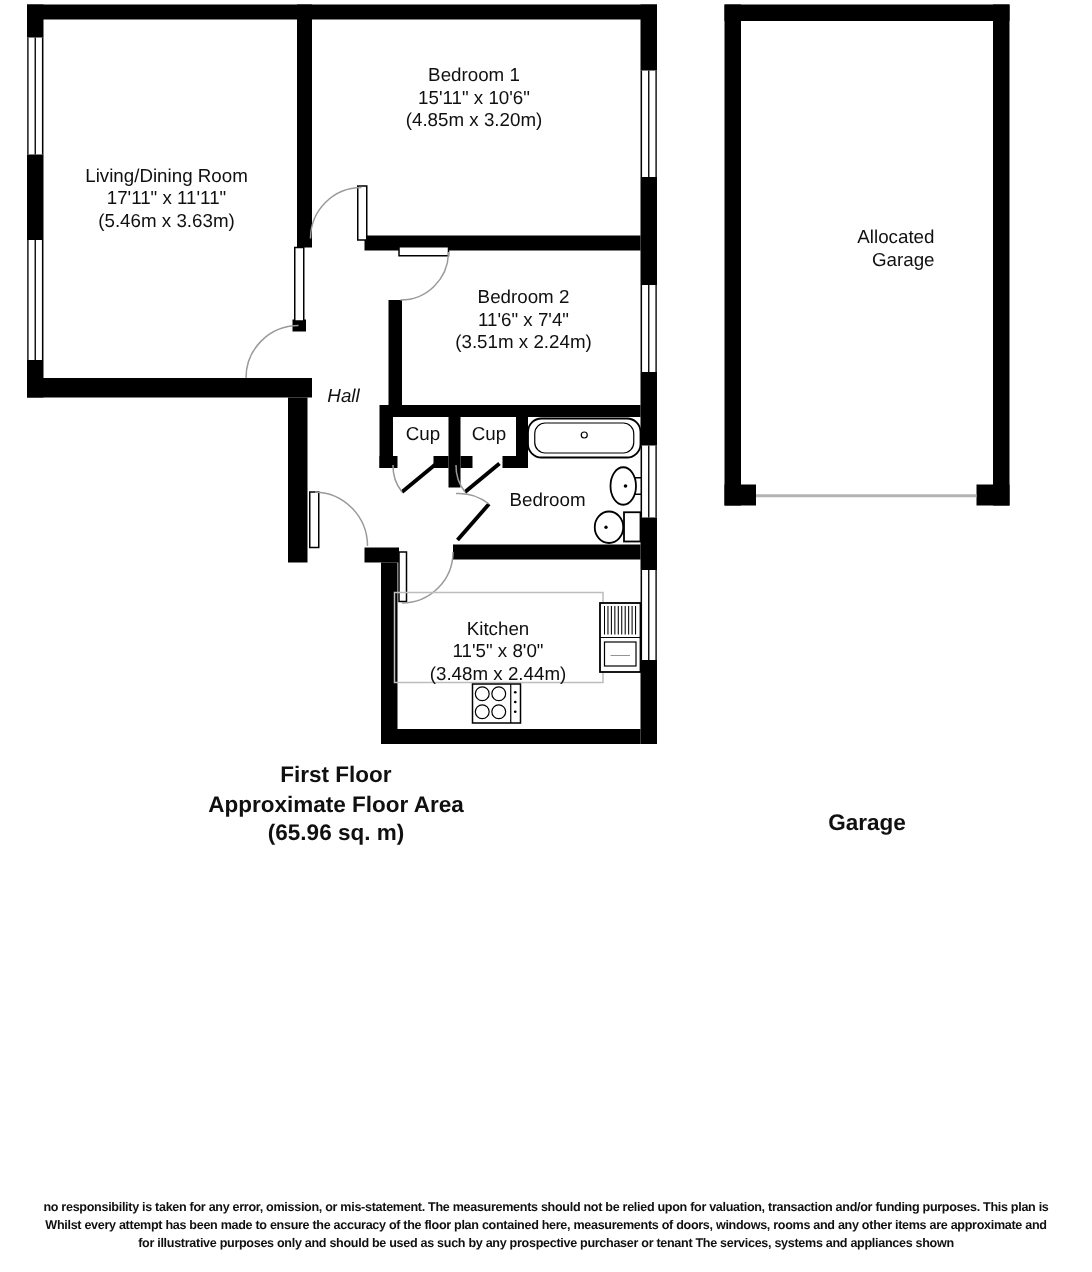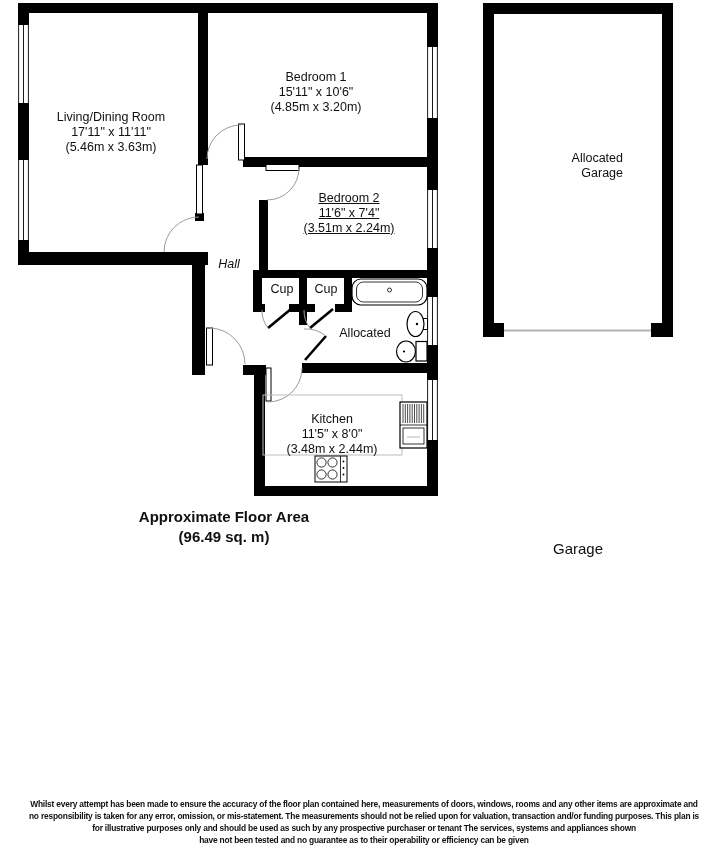--- a/index.html
+++ b/index.html
@@ -18,21 +18,21 @@
   .dot{fill:var(--fixture_outline,#000);stroke:none;}
   .counter{fill:none;stroke:var(--counter_outline,#bdbdbd);stroke-width:1;}
   .gdoor{stroke:var(--garage_door_line,#b3b3b3);stroke-width:2;fill:none;}
   .hatch{stroke:var(--fixture_outline,#000);stroke-width:0.7;}
   .lbl{position:absolute;transform:translateX(-50%);text-align:center;white-space:nowrap;
        font-size:12.5px;line-height:15px;}
   .lbl-wrap{white-space:normal;width:90px;text-align:right;}
   .summary{position:absolute;transform:translateX(-50%);text-align:center;white-space:nowrap;
        font-weight:bold;font-size:15px;line-height:19.5px;}
   .caption{position:absolute;transform:translateX(-50%);text-align:center;white-space:nowrap;
-       font-weight:normal;font-size:15px;}
+       font-weight:bold;font-size:15px;}
   .disc{position:absolute;left:0;right:0;text-align:center;font-weight:bold;
        font-size:8.4px;line-height:11.9px;letter-spacing:-0.2px;}
   .disc div{white-space:nowrap;}
 </style>
 </head>
 <body>
 
 <div id="stage">
 
   <svg id="plan-svg" width="728" height="848" viewBox="0 0 728 848">
@@ -186,52 +186,52 @@
       <line x1="407" y1="437" x2="420" y2="437" stroke="#888" stroke-width="0.6"></line>
     </g>
   </svg>
 
   <div class="lbl" style="left:111px;top:110px;">
     <div>Living/Dining Room</div>
     <div>17'11" x 11'11"</div>
     <div>(5.46m x 3.63m)</div>
   </div>
 
-  <div class="lbl" style="left:316px;top:70px;">
+  <div class="lbl" style="left:316px;top:43px;">
     <div>Bedroom 1</div>
     <div>15'11" x 10'6"</div>
     <div>(4.85m x 3.20m)</div>
   </div>
 
-  <div class="lbl" style="left:349px;top:191px;text-decoration:underline;">
+  <div class="lbl" style="left:349px;top:191px;">
     <div>Bedroom 2</div>
     <div>11'6" x 7'4"</div>
     <div>(3.51m x 2.24m)</div>
   </div>
 
   <div class="lbl" style="left:229px;top:257px;font-style:italic;">Hall</div>
   <div class="lbl" style="left:282px;top:282px;">Cup</div>
   <div class="lbl" style="left:326px;top:282px;">Cup</div>
-  <div class="lbl" style="left:365px;top:326px;">Allocated</div>
+  <div class="lbl" style="left:365px;top:326px;">Bedroom</div>
 
   <div class="lbl" style="left:332px;top:396px;margin-top:16px;">
     <div>Kitchen</div>
     <div>11'5" x 8'0"</div>
     <div>(3.48m x 2.44m)</div>
   </div>
 
   <div class="lbl lbl-wrap" style="left:578px;top:151px;">Allocated Garage</div>
 
   <div class="summary" style="left:224px;top:507px;">
+    <div>First Floor</div>
     <div>Approximate Floor Area</div>
-    <div>(96.49 sq. m)</div>
+    <div>(65.96 sq. m)</div>
   </div>
 
   <div class="caption" style="left:578px;top:540px;">Garage</div>
 
   <div class="disc" style="top:799px;">
+    <div>no responsibility is taken for any error, omission, or mis-statement. The measurements should not be relied upon for valuation, transaction and/or funding purposes. This plan is</div>
     <div>Whilst every attempt has been made to ensure the accuracy of the floor plan contained here, measurements of doors, windows, rooms and any other items are approximate and</div>
-    <div>no responsibility is taken for any error, omission, or mis-statement. The measurements should not be relied upon for valuation, transaction and/or funding purposes. This plan is</div>
     <div>for illustrative purposes only and should be used as such by any prospective purchaser or tenant The services, systems and appliances shown</div>
-    <div>have not been tested and no guarantee as to their operability or efficiency can be given</div>
   </div>
 
 </div>
 
 </body></html>

